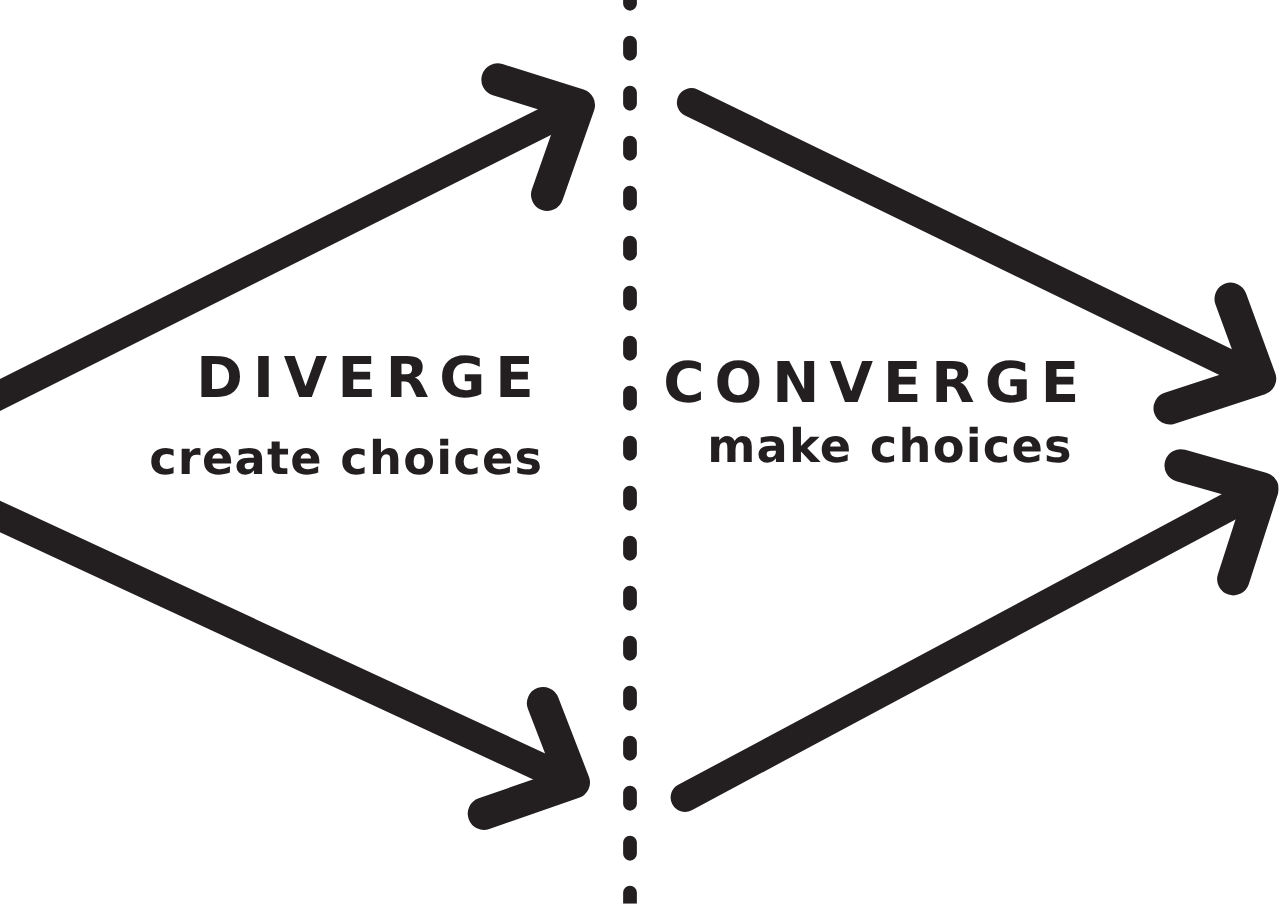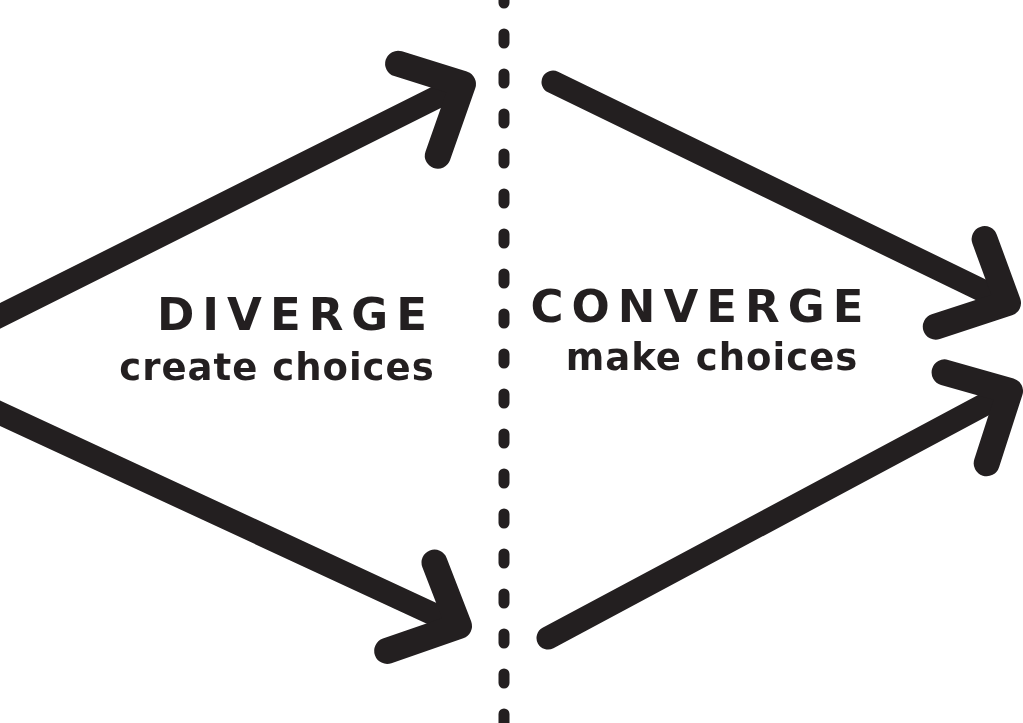--- a/index.html
+++ b/index.html
@@ -33,21 +33,21 @@
     user-select: none;
   }
   .label.heading {
     font-size: 45px;
     letter-spacing: 8px;
   }
   .label.subheading {
     font-size: 37px;
     letter-spacing: 1px;
   }
-  .label.diverge-heading   { left: 296px; top: 314px; }
+  .label.diverge-heading   { left: 296px; top: 302px; }
   .label.diverge-sub       { left: 277px; top: 367px; text-align: right; }
   .label.converge-heading  { left: 701px; top: 306px; }
   .label.converge-sub      { left: 712px; top: 357px; }
 </style>
 </head>
 <body>
 
 <div class="stage">
 
   <svg id="diagram-svg" width="1023" height="723" viewBox="0 0 1023 723">

